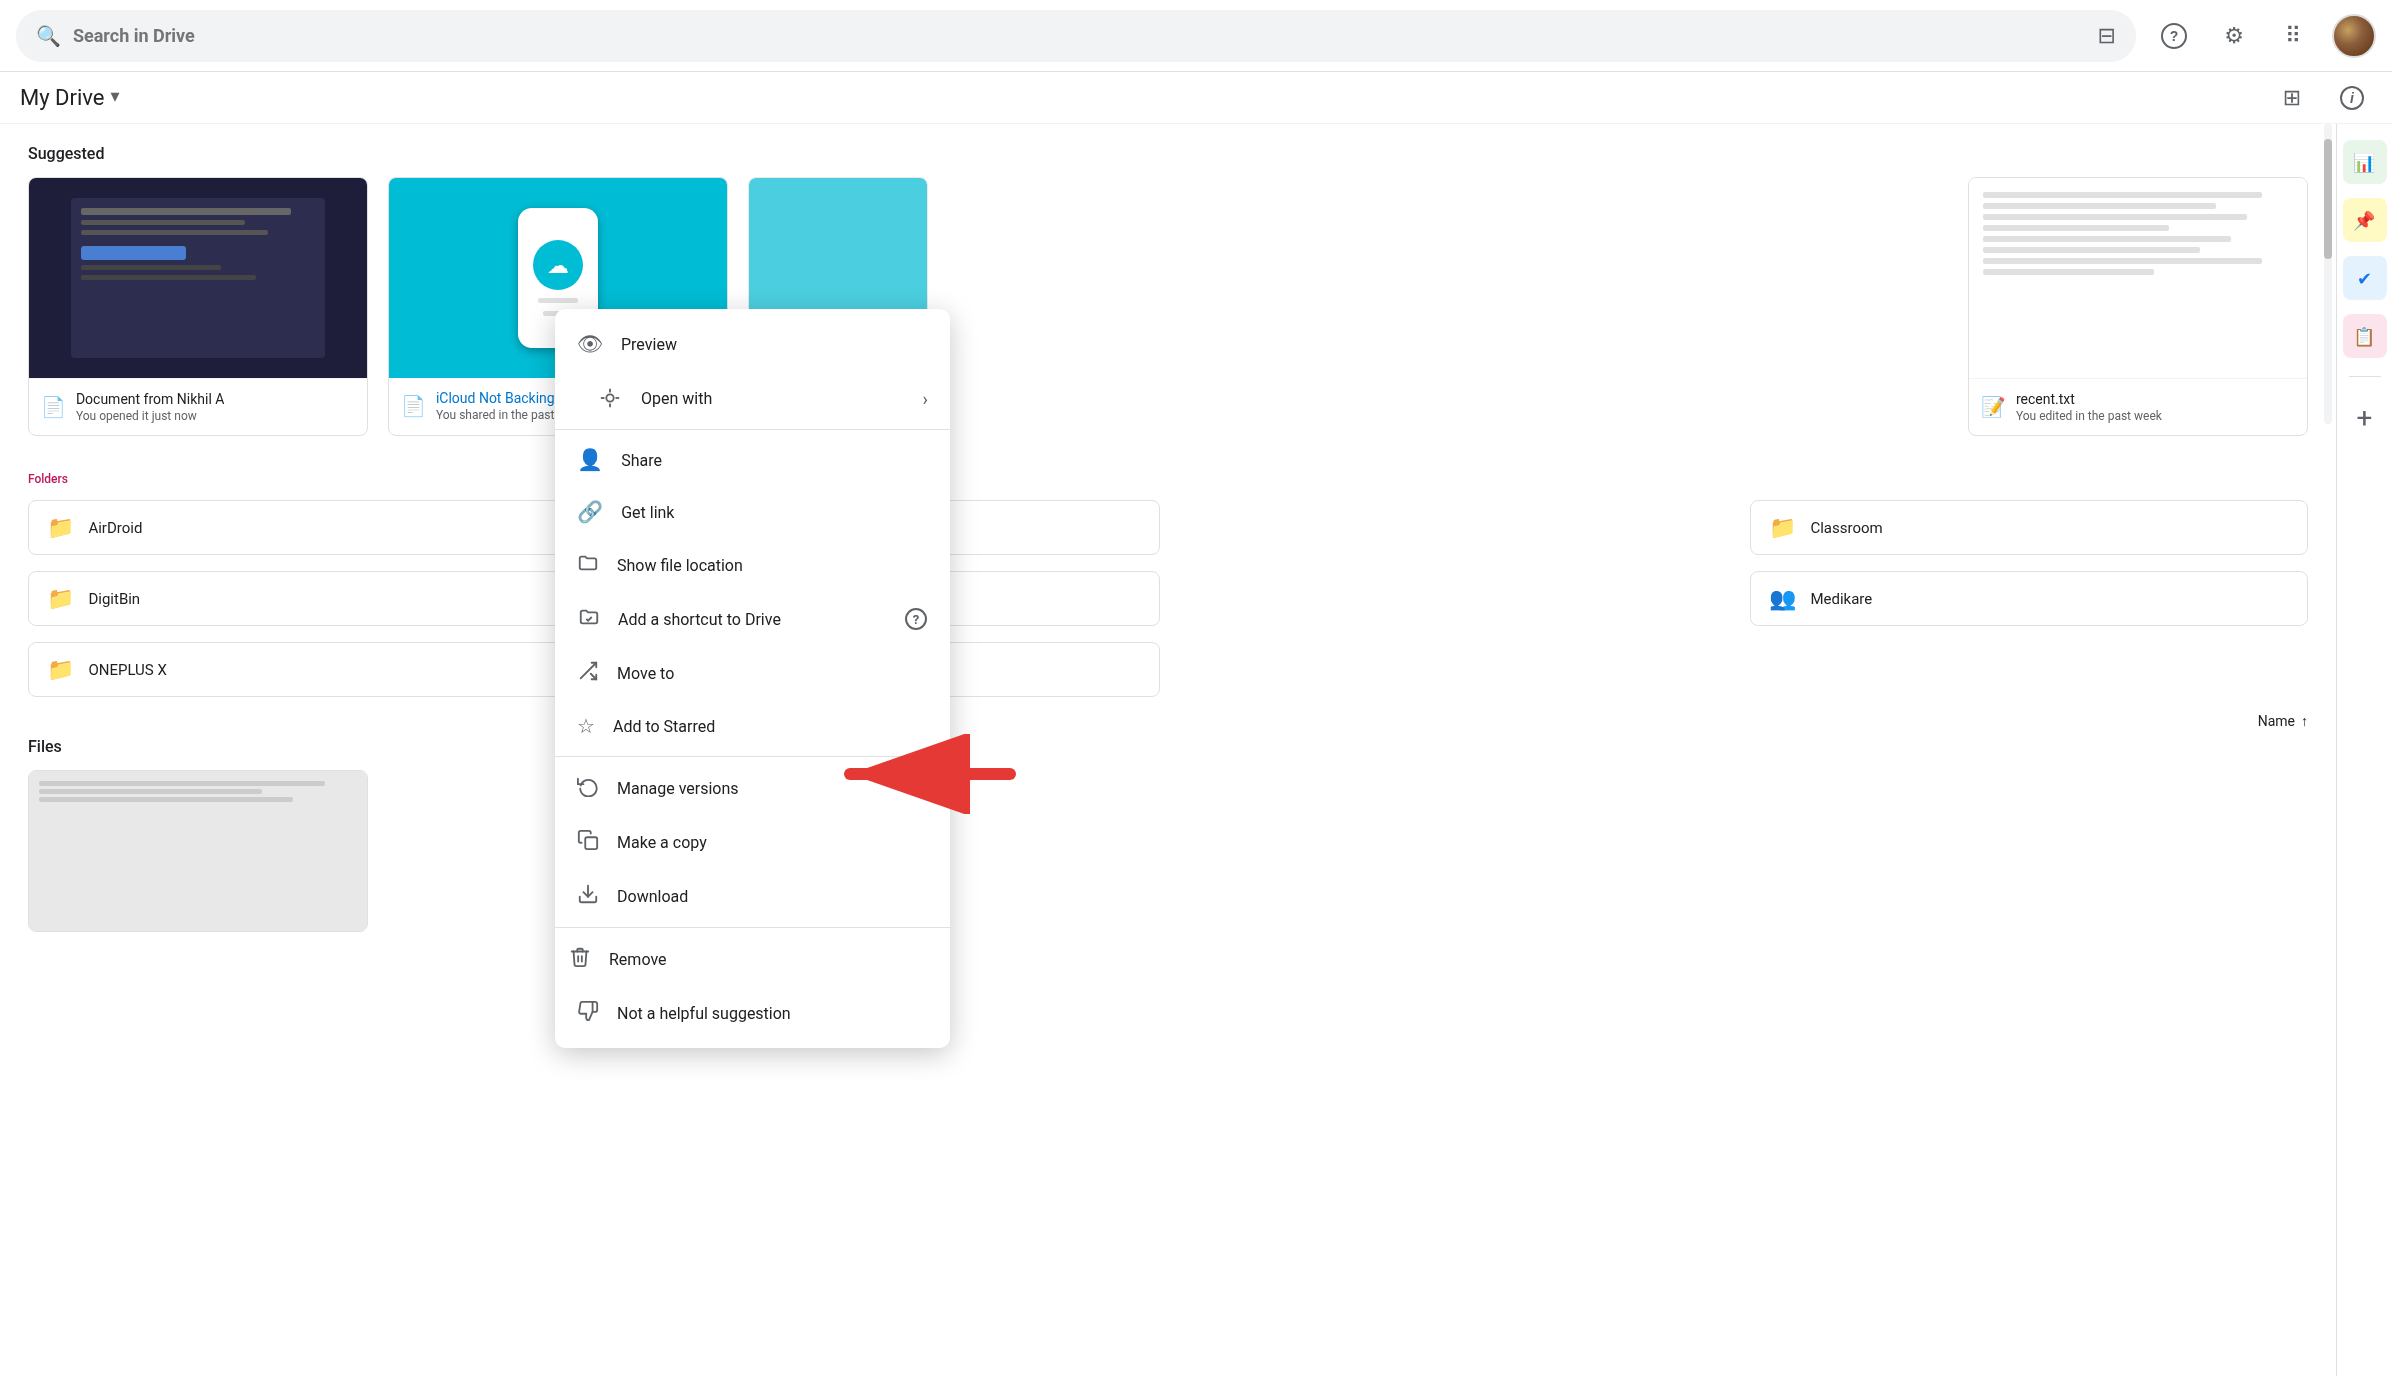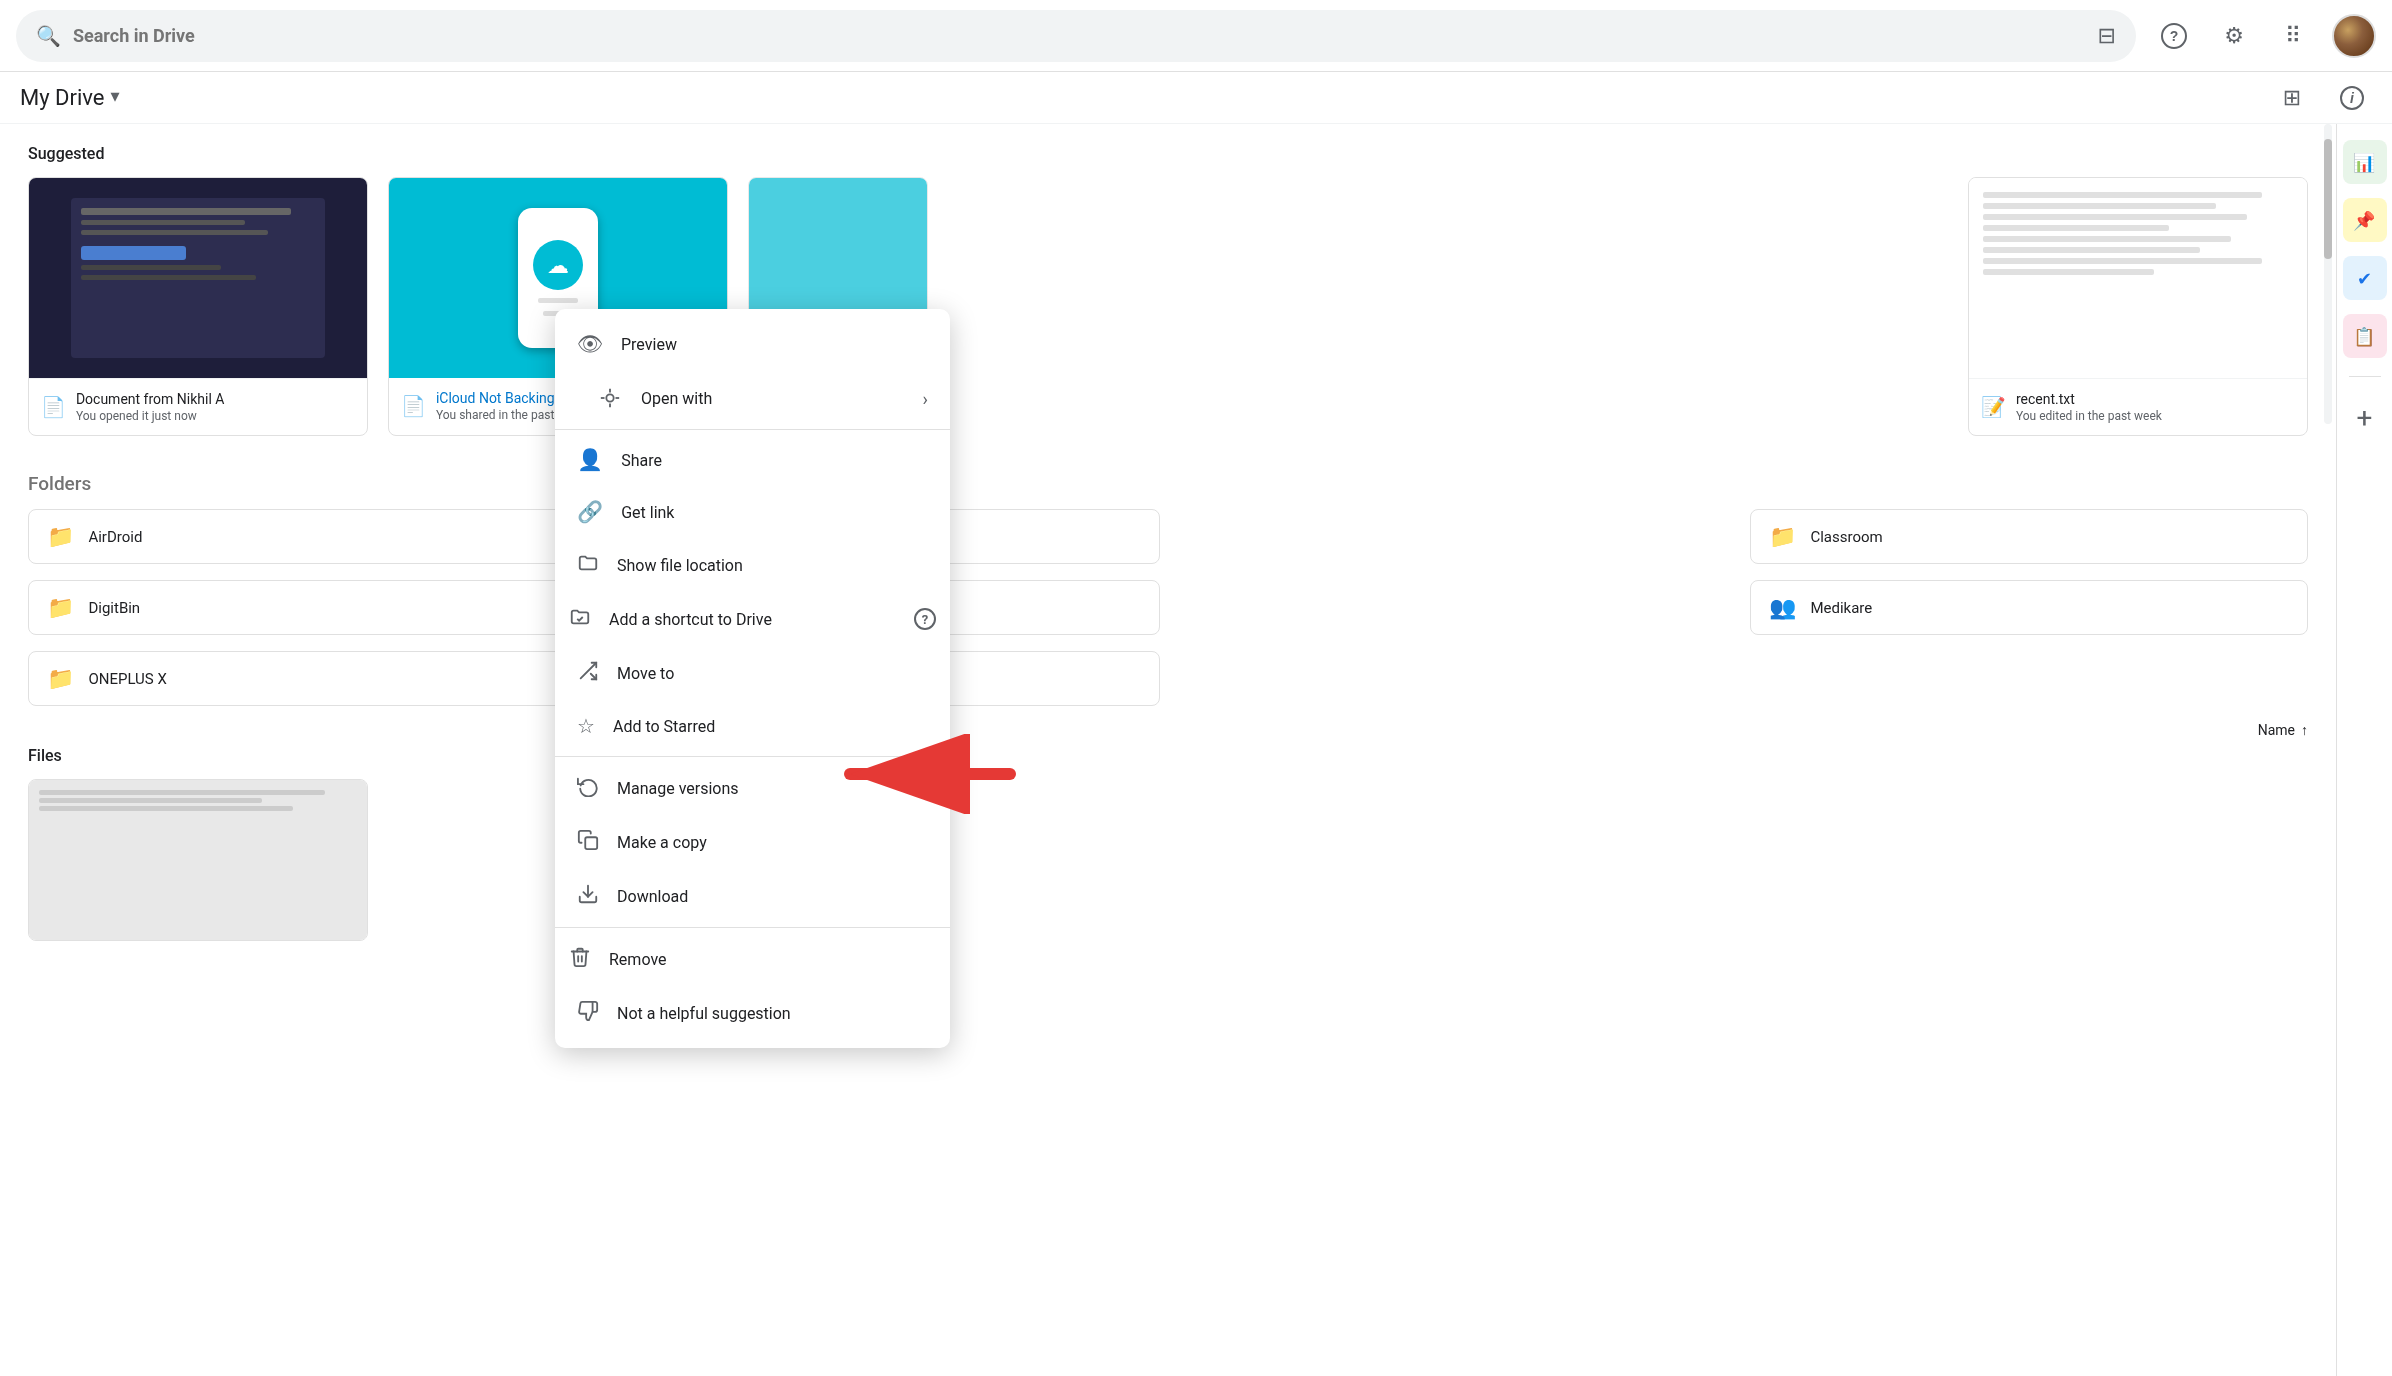--- a/index.html
+++ b/index.html
@@ -105,21 +105,21 @@
           <span style="color:#4285f4; font-size:20px;">📝</span>
           <div>
             <div style="font-size:14px; color:#202124;">recent.txt</div>
             <div style="font-size:12px; color:#5f6368; margin-top:2px;">You edited in the past week</div>
           </div>
         </div>
       </div>
 
     </div>
 
-    <div style="font-size:19px; color:#737373; font-weight:500; margin-bottom:14px;">Folders</div>
+    <div style="font-size:12px; color:#be185d; font-weight:500; margin-bottom:14px;">Folders</div>
 
     <div style="display:grid; grid-template-columns:1fr 1fr 1fr 1fr; gap:16px; margin-bottom:8px;">
 
       <div style="display:flex; align-items:center; gap:14px; border:1px solid #e0e0e0; border-radius:8px; padding:14px 18px; cursor:pointer; font-size:15px;">
         <span style="font-size:22px; color:#5f6368;">📁</span>
         <span>AirDroid</span>
       </div>
       <div style="display:flex; align-items:center; gap:14px; border:1px solid #e0e0e0; border-radius:8px; padding:14px 18px; cursor:pointer; font-size:15px;">
         <span style="font-size:22px; color:#5f6368;">👥</span>
         <span>Amazon Prime Video</span>
@@ -215,21 +215,21 @@
 
         <div style="display:flex; align-items:center; gap:18px; padding:14px 22px; cursor:pointer; font-size:16px; color:#202124;">
           <span style="color:#5f6368;">
             <svg width="22" height="22" viewBox="0 0 24 24" fill="none" stroke="#5f6368" stroke-width="2" stroke-linecap="round">
                 <path d="M3 7a2 2 0 0 1 2-2h4l2 2h8a2 2 0 0 1 2 2v8a2 2 0 0 1-2 2H5a2 2 0 0 1-2-2V7z"></path>
               </svg>
           </span>
           <span>Show file location</span>
         </div>
 
-        <div style="display:flex; align-items:center; gap:18px; padding:14px 14px; cursor:pointer; font-size:16px; color:#202124;">
+        <div style="display:flex; align-items:center; gap:18px; padding:14px 23px; cursor:pointer; font-size:16px; color:#202124;">
           <span style="color:#5f6368;">
             <svg width="22" height="22" viewBox="0 0 24 24" fill="none" stroke="#5f6368" stroke-width="2">
                 <path d="M3 7a2 2 0 0 1 2-2h4l2 2h8a2 2 0 0 1 2 2v8a2 2 0 0 1-2 2H5a2 2 0 0 1-2-2V7z"></path>
                 <path d="M9 14l2 2 4-4"></path>
               </svg>
           </span>
           <span>Add a shortcut to Drive</span>
           <span style="margin-left:auto; width:22px; height:22px; border-radius:50%; border:2px solid #5f6368; display:flex; align-items:center; justify-content:center; font-size:13px; font-weight:700; color:#5f6368;">?</span>
         </div>
 

